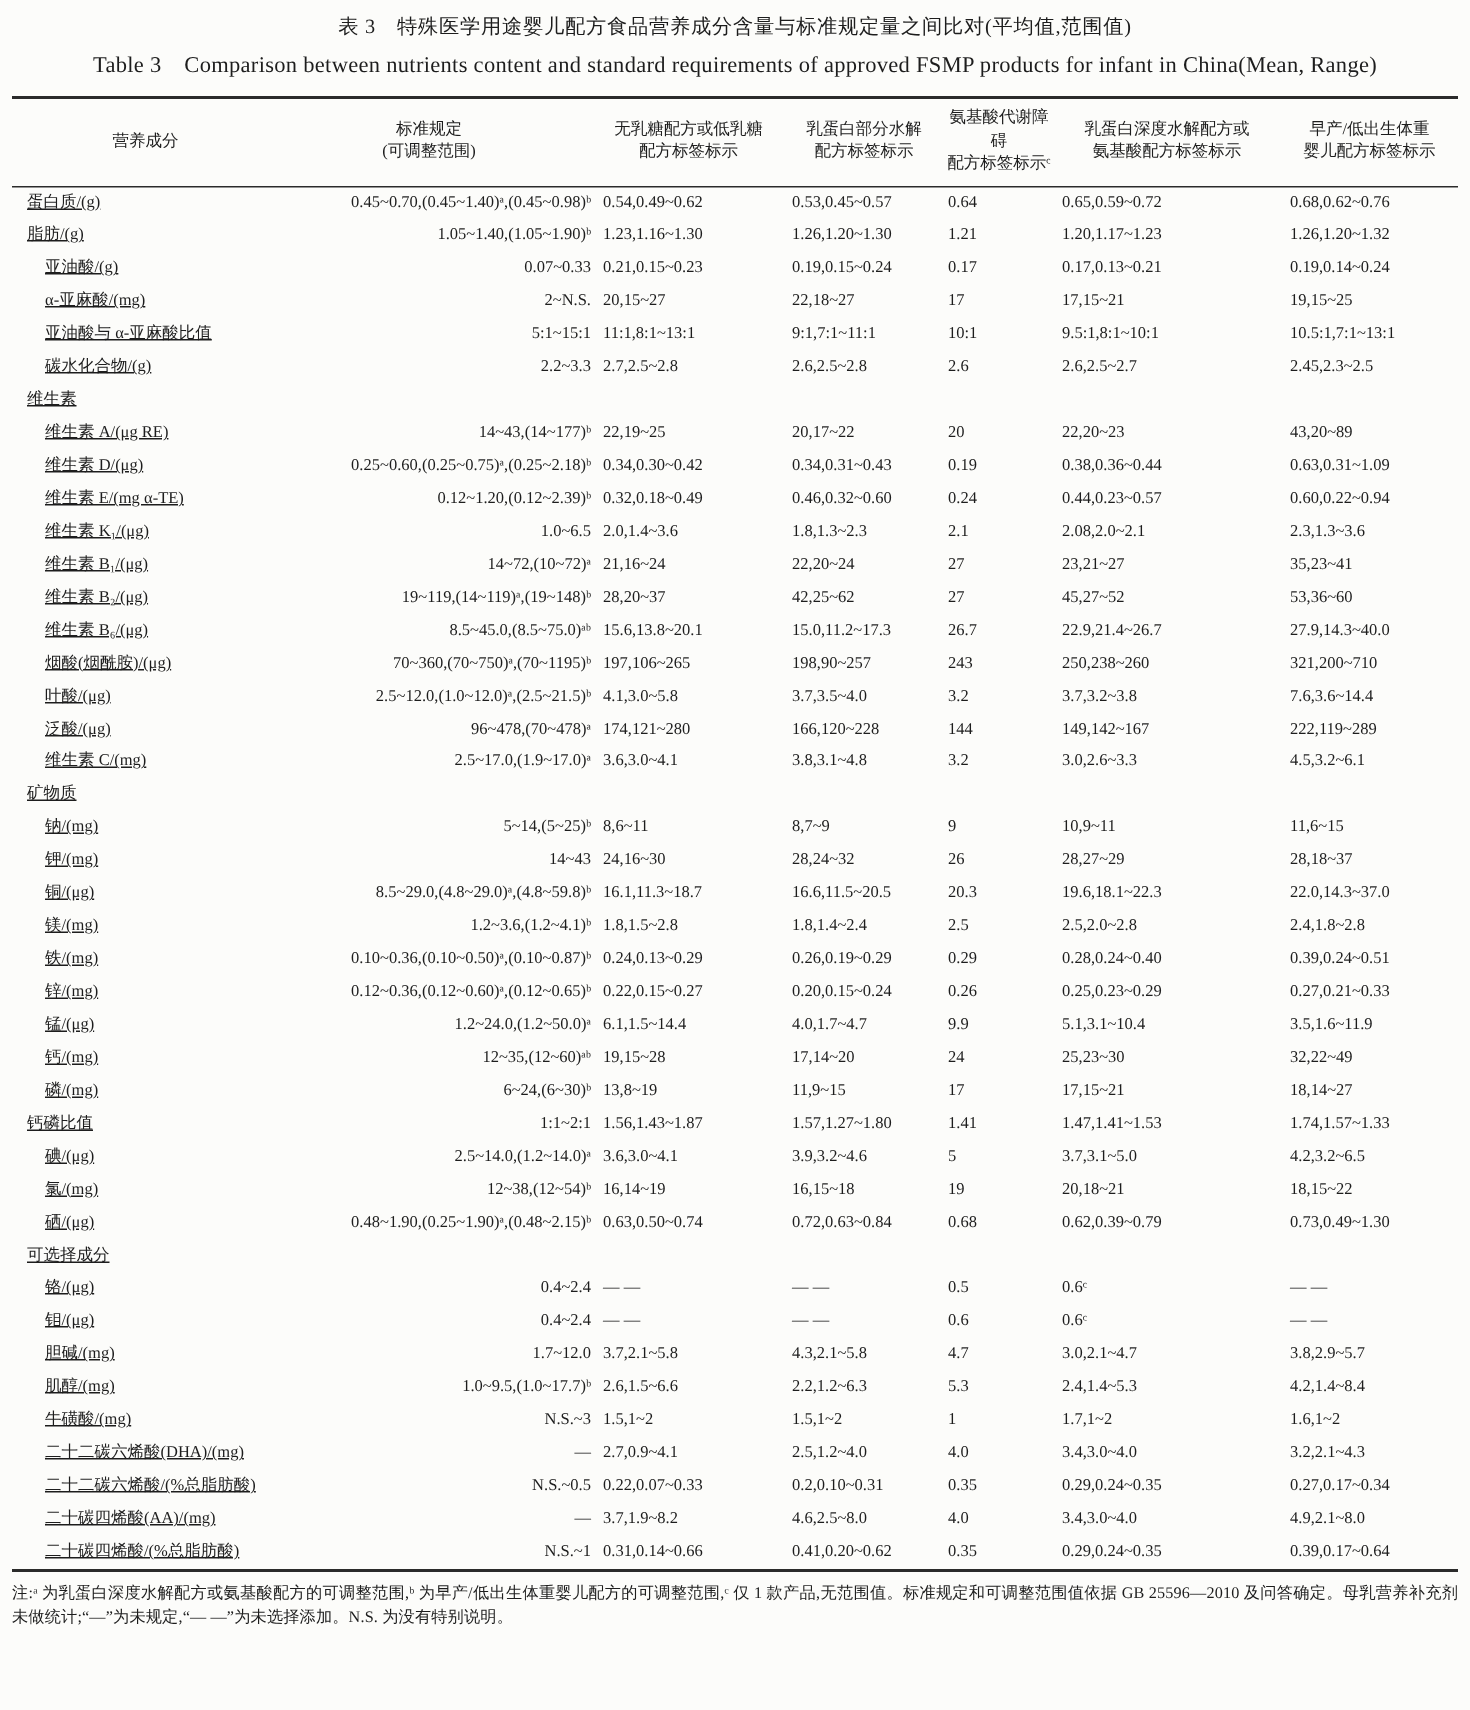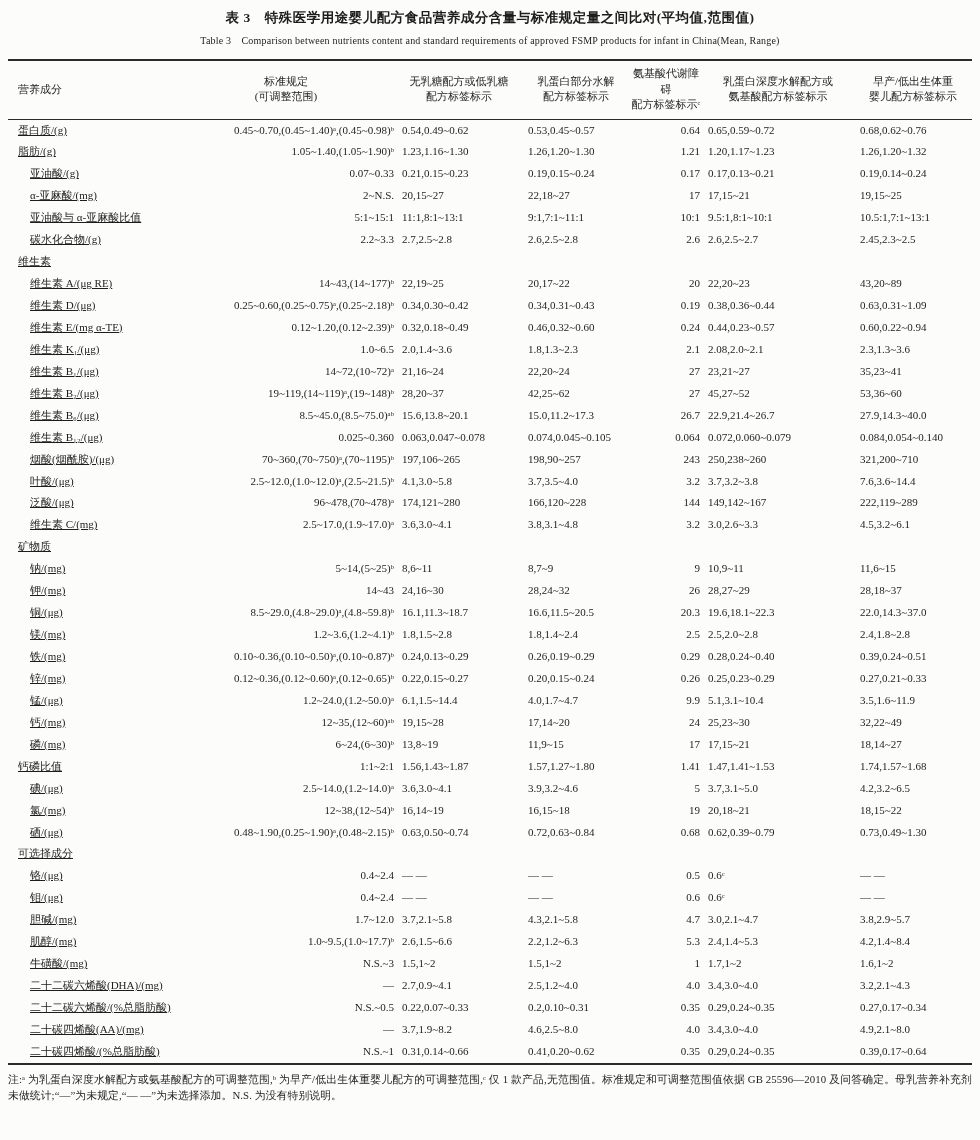--- a/index.html
+++ b/index.html
@@ -6,49 +6,49 @@
   body{
     width:980px;height:1140px;
     background:#fcfcfa;
     color:#1d1d1d;
     font-family:"Liberation Serif","DejaVu Serif",serif;
     overflow:hidden;
   }
   .page{padding:6px 8px 0 8px;}
   .title{
     text-align:center;font-size:13.5px;letter-spacing:.5px;
-    padding-top:3px;font-weight:700;
+    padding-top:3px;font-weight:400;
   }
   .subtitle{
-    text-align:center;font-size:10px;margin-top:7px;letter-spacing:.2px;
+    text-align:center;font-size:15px;margin-top:7px;letter-spacing:.2px;
   }
   table.data-table{
     width:964px;margin-top:11px;
     border-collapse:collapse;table-layout:fixed;
     border-top:2.4px solid #2b2b2b;
     border-bottom:2.4px solid #2b2b2b;
   }
   col.c1{width:168px;} col.c2{width:220px;} col.c3{width:126px;}
   col.c4{width:108px;} col.c5{width:72px;}  col.c6{width:152px;} col.c7{width:118px;}
   thead th{
     font-weight:normal;font-size:11px;line-height:15.5px;
     vertical-align:middle;padding:5px 0 6px 0;
     border-bottom:1.3px solid #2b2b2b;text-align:center;
   }
-  thead th.c1{text-align:left;padding-left:10px;}
+  thead th.c1{text-align:center;padding-left:10px;}
   thead .hl{display:block;}
   tbody td{
     font-size:11px;height:21.93px;line-height:21.93px;
     padding:0 2px;white-space:nowrap;vertical-align:middle;
   }
   td.c1{padding-left:10px;text-decoration:underline;}
   td.c1.indent{padding-left:22px;}
   td.c2{text-align:right;}
   td.c3,td.c4,td.c6,td.c7{text-align:left;padding-left:6px;}
-  td.c5{text-align:right;}
+  td.c5{text-align:left;}
   .notes{
     font-size:10.8px;line-height:16.5px;margin-top:6px;
     text-align:justify;letter-spacing:.1px;
   }
 </style>
 </head>
 <body>
 
 <div class="page">
 
@@ -217,29 +217,20 @@
         <tr>
           <td class="c1 indent">维生素 B₆/(μg)</td>
           <td class="c2">8.5~45.0,(8.5~75.0)ᵃᵇ</td>
           <td class="c3">15.6,13.8~20.1</td>
           <td class="c4">15.0,11.2~17.3</td>
           <td class="c5">26.7</td>
           <td class="c6">22.9,21.4~26.7</td>
           <td class="c7">27.9,14.3~40.0</td>
         </tr>
         <tr>
-          <td class="c1 indent">维生素 B₁₂/(μg)</td>
-          <td class="c2">0.025~0.360</td>
-          <td class="c3">0.063,0.047~0.078</td>
-          <td class="c4">0.074,0.045~0.105</td>
-          <td class="c5">0.064</td>
-          <td class="c6">0.072,0.060~0.079</td>
-          <td class="c7">0.084,0.054~0.140</td>
-        </tr>
-        <tr>
           <td class="c1 indent">烟酸(烟酰胺)/(μg)</td>
           <td class="c2">70~360,(70~750)ᵃ,(70~1195)ᵇ</td>
           <td class="c3">197,106~265</td>
           <td class="c4">198,90~257</td>
           <td class="c5">243</td>
           <td class="c6">250,238~260</td>
           <td class="c7">321,200~710</td>
         </tr>
         <tr>
           <td class="c1 indent">叶酸/(μg)</td>
@@ -358,21 +349,21 @@
           <td class="c6">17,15~21</td>
           <td class="c7">18,14~27</td>
         </tr>
         <tr>
           <td class="c1">钙磷比值</td>
           <td class="c2">1:1~2:1</td>
           <td class="c3">1.56,1.43~1.87</td>
           <td class="c4">1.57,1.27~1.80</td>
           <td class="c5">1.41</td>
           <td class="c6">1.47,1.41~1.53</td>
-          <td class="c7">1.74,1.57~1.68</td>
+          <td class="c7">1.74,1.57~1.33</td>
         </tr>
         <tr>
           <td class="c1 indent">碘/(μg)</td>
           <td class="c2">2.5~14.0,(1.2~14.0)ᵃ</td>
           <td class="c3">3.6,3.0~4.1</td>
           <td class="c4">3.9,3.2~4.6</td>
           <td class="c5">5</td>
           <td class="c6">3.7,3.1~5.0</td>
           <td class="c7">4.2,3.2~6.5</td>
         </tr>

